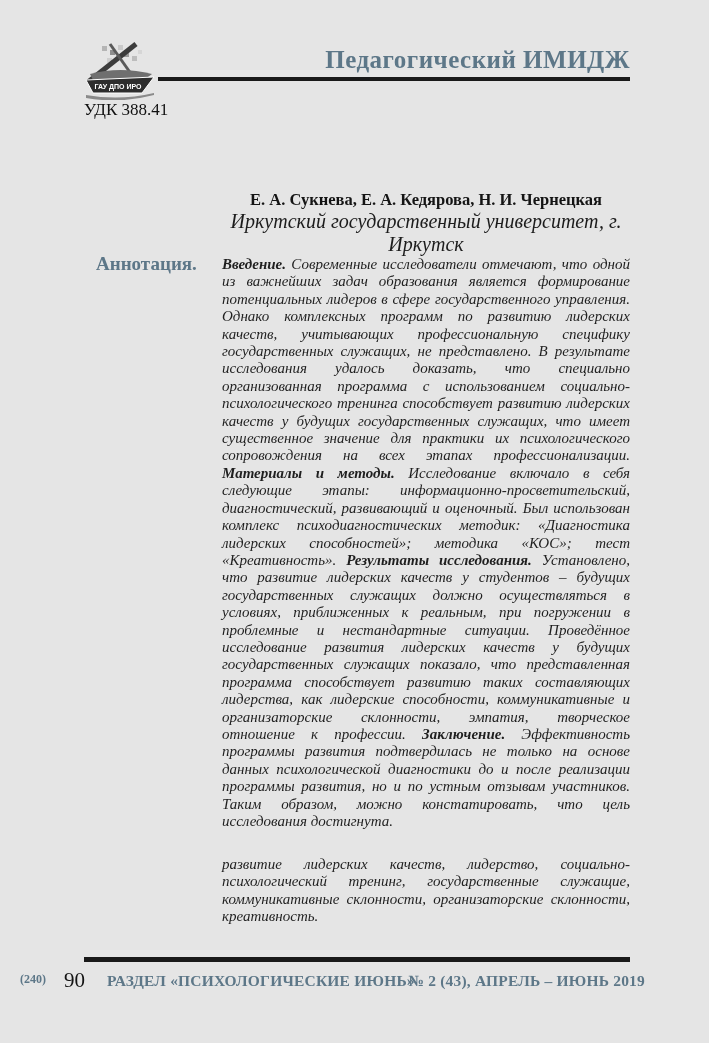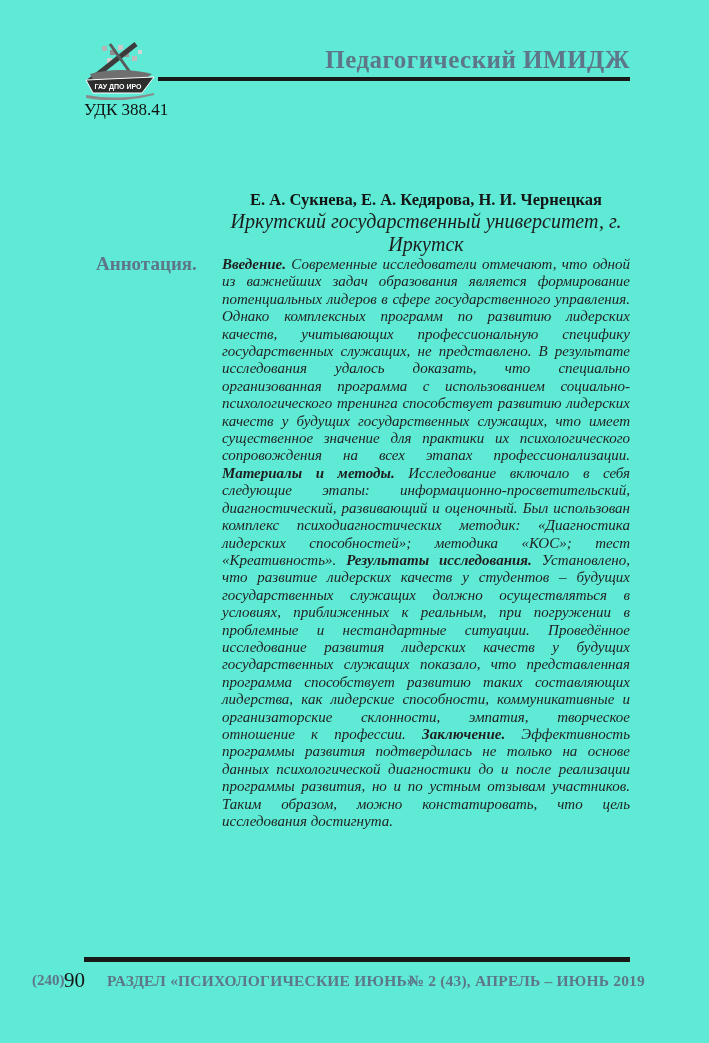--- a/index.html
+++ b/index.html
@@ -1,19 +1,19 @@
 <!DOCTYPE html>
 <html lang="ru"><head>
 <meta charset="utf-8">
 <style>
   html,body{margin:0;padding:0;background:#ffffff;}
   .page{
     position:relative;
     width:709px;height:1043px;
-    background:#5eead4;
+    background:#e5e5e5;
     font-family:"Liberation Serif","DejaVu Serif",serif;
     color:#1c1c1c;
     overflow:hidden;
   }
   
   .logo{position:absolute;left:80px;top:40px;width:80px;height:60px;}
   .journal-title{
     position:absolute;top:46px;right:79px;
     font-size:25px;font-weight:600;letter-spacing:.5px;
     color:#5d7788;white-space:nowrap;
@@ -54,22 +54,22 @@
     font-size:19px;font-weight:bold;color:#5d7788;line-height:26px;
   }
   .keywords-text{
     position:absolute;left:222px;top:856px;width:408px;
     font-style:italic;font-size:15px;line-height:17.4px;
     text-align:justify;color:#1f1f1f;
   }
   
   .rule-bottom{position:absolute;left:84px;top:957px;width:546px;height:5px;background:#191919;}
   .footer-marker{
-    position:absolute;left:32px;top:972px;
-    font-size:15px;font-weight:bold;color:#5d7788;
+    position:absolute;left:20px;top:972px;
+    font-size:12px;font-weight:bold;color:#5d7788;
   }
   .footer-pagenum{
     position:absolute;left:64px;top:968px;
     font-size:21px;color:#141414;
   }
   .footer-section{
     position:absolute;left:107px;top:972px;
     font-size:15.5px;font-weight:bold;color:#5d7788;letter-spacing:.2px;white-space:nowrap;
   }
   .footer-issue{
@@ -101,20 +101,21 @@
   <div class="journal-title">Педагогический ИМИДЖ</div>
   <div class="rule-top"></div>
   <div class="udc">УДК 388.41</div>
 
   <div class="authors">Е. А. Сукнева, Е. А. Кедярова, Н. И. Чернецкая</div>
   <div class="affiliation">Иркутский государственный университет, г. Иркутск</div>
 
   <div class="abstract-label">Аннотация.</div>
   <div class="abstract-text"><b>Введение. </b>Современные исследователи отмечают, что одной из важнейших задач образования является формирование потенциальных лидеров в сфере государственного управления. Однако комплексных программ по развитию лидерских качеств, учитывающих профессиональную специфику государственных служащих, не представлено. В результате исследования удалось доказать, что специально организованная программа с использованием социально-психологического тренинга способствует развитию лидерских качеств у будущих государственных служащих, что имеет существенное значение для практики их психологического сопровождения на всех этапах профессионализации. <b>Материалы и методы. </b>Исследование включало в себя следующие этапы: информационно-просветительский, диагностический, развивающий и оценочный. Был использован комплекс психодиагностических методик: «Диагностика лидерских способностей»; методика «КОС»; тест «Креативность». <b>Результаты исследования. </b>Установлено, что развитие лидерских качеств у студентов – будущих государственных служащих должно осуществляться в условиях, приближенных к реальным, при погружении в проблемные и нестандартные ситуации. Проведённое исследование развития лидерских качеств у будущих государственных служащих показало, что представленная программа способствует развитию таких составляющих лидерства, как лидерские способности, коммуникативные и организаторские склонности, эмпатия, творческое отношение к профессии. <b>Заключение. </b>Эффективность программы развития подтвердилась не только на основе данных психологической диагностики до и после реализации программы развития, но и по устным отзывам участников. Таким образом, можно констатировать, что цель исследования достигнута.</div>
 
+  <div class="keywords-text">развитие лидерских качеств, лидерство, социально-психологический тренинг, государственные служащие, коммуникативные склонности, организаторские склонности, креативность.</div>
 
   <div class="rule-bottom"></div>
   <div class="footer-marker">(240)</div>
   <div class="footer-pagenum">90</div>
   <div class="footer-section">РАЗДЕЛ «ПСИХОЛОГИЧЕСКИЕ ИЮНЬ»</div>
   <div class="footer-issue">№ 2 (43), АПРЕЛЬ – ИЮНЬ 2019</div>
 
 </div>
 
 </body></html>

